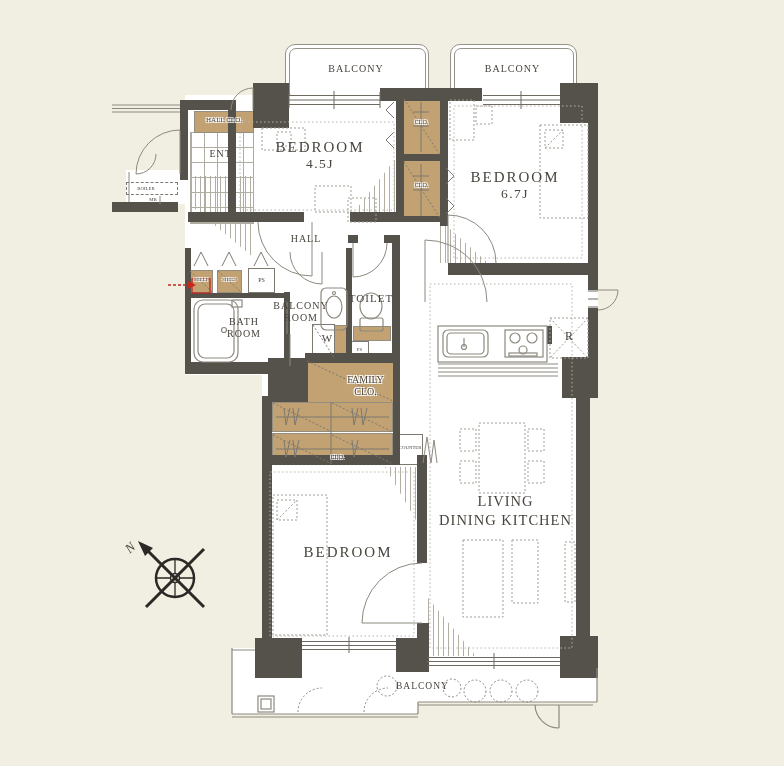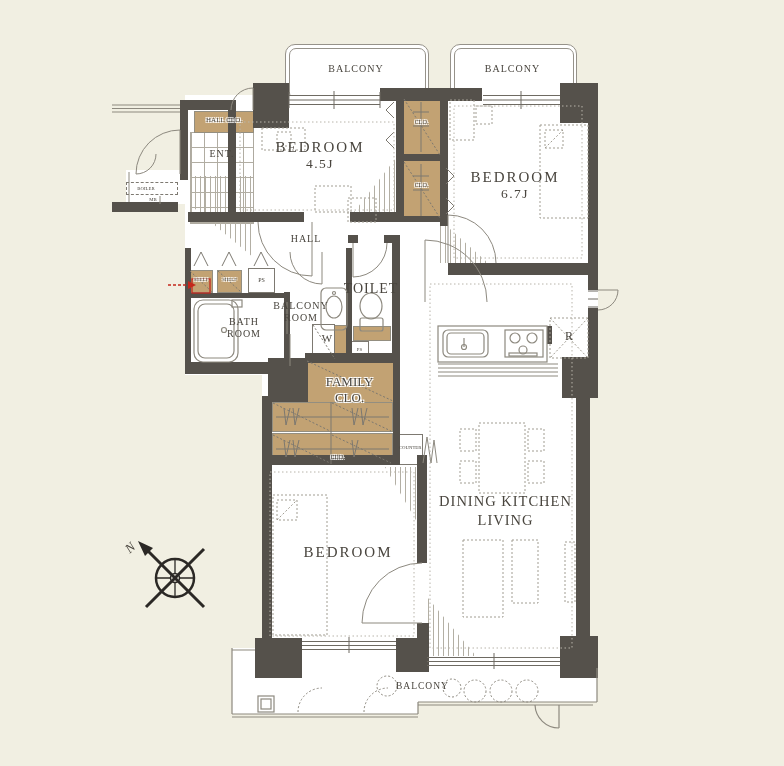--- a/index.html
+++ b/index.html
@@ -239,40 +239,40 @@
     <span class="sz">4.5J</span>
   </div>
   <div class="lb rm" style="left:440px;top:168px;width:150px">
     <span>BEDROOM</span>
     <span class="sz">6.7J</span>
   </div>
   <div class="lb rm" style="left:268px;top:543px;width:160px">
     <span>BEDROOM</span>
   </div>
   <div class="lb" style="left:418px;top:492px;width:175px;font-size:14.5px;letter-spacing:1px;line-height:1.3">
+    <span style="display:block">LIVING</span>
     <span style="display:block">DINING KITCHEN</span>
-    <span style="display:block">LIVING</span>
   </div>
 
   <div class="lb md" style="left:280px;top:233px;width:52px">HALL</div>
   <div class="lb md" style="left:196px;top:148px;width:52px">ENT.</div>
   <div class="lb sm halo" style="left:194px;top:116px;width:60px;font-size:7px">HALL CLO.</div>
   <div class="lb md" style="left:212px;top:316px;width:64px;font-size:10px">
     <span style="display:block">BATH</span>
     <span style="display:block">ROOM</span>
   </div>
   <div class="lb md" style="left:262px;top:300px;width:78px;font-size:10px">
     <span style="display:block">BALCONY</span>
     <span style="display:block">ROOM</span>
   </div>
-  <div class="lb md" style="left:342px;top:281px;width:58px;font-size:14px">TOILET</div>
+  <div class="lb md" style="left:342px;top:292px;width:58px;font-size:11px">TOILET</div>
   <div class="lb" style="left:316px;top:332px;width:22px;font-size:11px">W</div>
   <div class="lb" style="left:558px;top:329px;width:22px;font-size:12px">R</div>
   <div class="lb xs" style="left:396px;top:444px;width:28px">COUNTER</div>
-  <div class="lb sm halo" style="left:305px;top:374px;width:89px;font-size:13px">
+  <div class="lb sm halo" style="left:321px;top:374px;width:89px;font-size:10px">
     <span style="display:block">FAMILY</span>
     <span style="display:block">CLO.</span>
   </div>
   <div class="lb sm halo" style="left:402px;top:119px;width:39px">CLO.</div>
   <div class="lb sm halo" style="left:402px;top:182px;width:39px">CLO.</div>
   <div class="lb sm halo" style="left:300px;top:454px;width:75px">CLO.</div>
   <div class="lb xs halo" style="left:189px;top:276px;width:24px">SHELF</div>
   <div class="lb xs halo" style="left:217px;top:276px;width:25px">SHELF</div>
   <div class="lb sm" style="left:248px;top:277px;width:27px">PS</div>
   <div class="lb xs" style="left:350px;top:346px;width:19px">PS</div>

